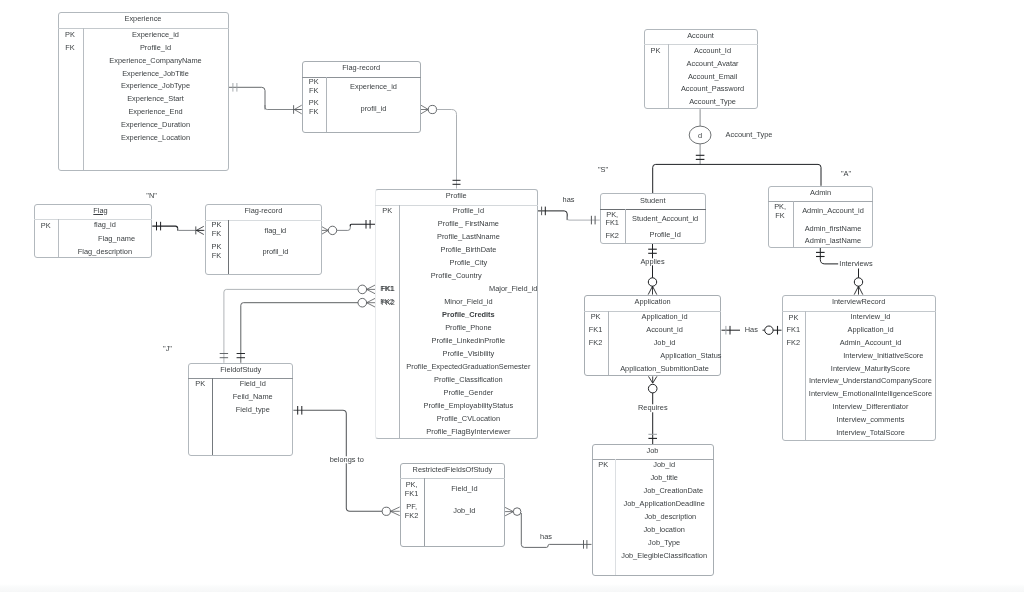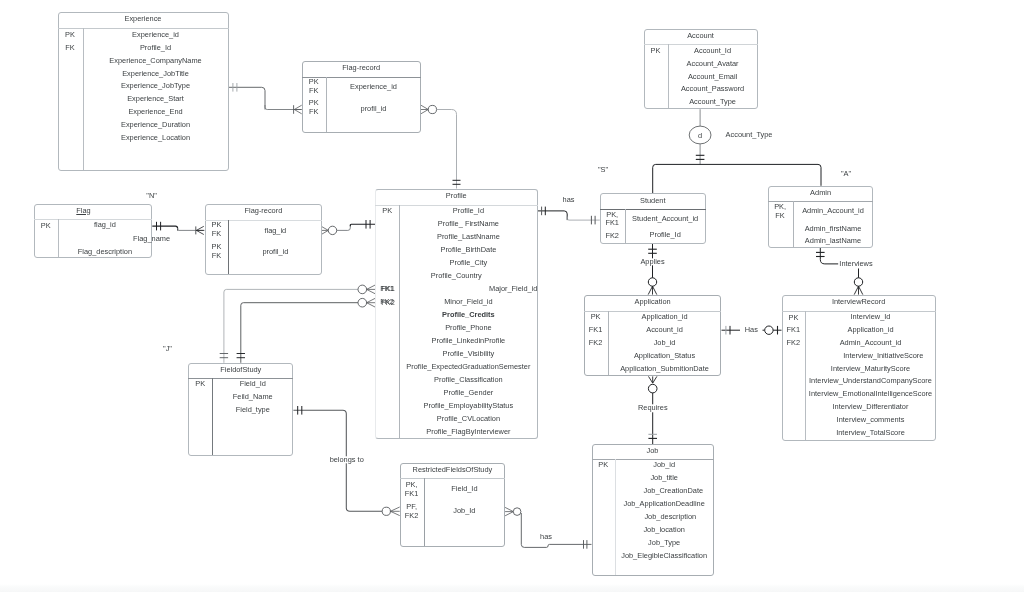--- a/index.html
+++ b/index.html
@@ -157,26 +157,26 @@
       <div class="hdr" style="left: 301.5px; width: 119.5px; top: 63.95px;">Flag-record</div>
       <div class="hdrline" style="left: 301.5px; width: 119.5px; top: 77.2px; border-top-color: rgb(141, 146, 151);"></div>
       <div class="vline" style="left: 326px; top: 77.2px; height: 54.8px; border-left-color: rgb(176, 181, 186);"></div>
       <div class="keycell" style="left: 301.5px; width: 24.5px; top: 77.95px;">PK
 FK</div>
       <div class="attrcell" style="left: 326px; width: 95px; top: 83.4px;">Experience_id</div>
       <div class="keycell" style="left: 301.5px; width: 24.5px; top: 99.45px;">PK
 FK</div>
       <div class="attrcell" style="left: 326px; width: 95px; top: 104.9px;">profil_id</div>
       <div class="ent" style="left: 33.8px; top: 204px; width: 118.5px; height: 54px; border-color: rgb(178, 184, 189);"></div>
-      <div class="hdr" style="left: 33px; width: 101px; top: 206.75px; text-decoration: underline;">Flag</div>
+      <div class="hdr" style="left: 50px; width: 101px; top: 206.75px; text-decoration: underline;">Flag</div>
       <div class="hdrline" style="left: 33.8px; width: 118.5px; top: 219.3px; border-top-color: rgb(212, 216, 219);"></div>
       <div class="vline" style="left: 57.6px; top: 219.3px; height: 37.7px; border-left-color: rgb(184, 189, 194);"></div>
       <div class="keycell" style="left: 33.8px; width: 23.8px; top: 221.5px;">PK</div>
       <div class="attrcell" style="left: 57.6px; width: 94.7px; top: 221.3px;">flag_id</div>
-      <div class="attrcell" style="left: 57.6px; width: 118px; top: 234.5px; margin-left: 35px;">Flag_name</div>
+      <div class="attrcell" style="left: 57.6px; width: 118px; top: 234.5px;">Flag_name</div>
       <div class="attrcell" style="left: 57.6px; width: 94.7px; top: 247.7px;">Flag_description</div>
       <div class="ent" style="left: 204.5px; top: 203.5px; width: 117.8px; height: 71.5px; border-color: rgb(178, 184, 189);"></div>
       <div class="hdr" style="left: 204.5px; width: 117.8px; top: 206.6px;">Flag-record</div>
       <div class="hdrline" style="left: 204.5px; width: 117.8px; top: 219.5px; border-top-color: rgb(216, 220, 223);"></div>
       <div class="vline" style="left: 228.4px; top: 219.5px; height: 54.5px; border-left-color: rgb(110, 114, 118);"></div>
       <div class="keycell" style="left: 204.5px; width: 23.9px; top: 221.25px;">PK
 FK</div>
       <div class="attrcell" style="left: 228.4px; width: 93.9px; top: 226.7px;">flag_id</div>
       <div class="keycell" style="left: 204.5px; width: 23.9px; top: 242.85px;">PK
 FK</div>
@@ -255,21 +255,21 @@
       <div class="ent" style="left: 583.6px; top: 295px; width: 137.9px; height: 80.6px; border-color: rgb(167, 173, 178);"></div>
       <div class="hdr" style="left: 583.6px; width: 137.9px; top: 298.2px;">Application</div>
       <div class="hdrline" style="left: 583.6px; width: 137.9px; top: 311.2px; border-top-color: rgb(196, 201, 205);"></div>
       <div class="vline" style="left: 607.6px; top: 311.2px; height: 63.4px; border-left-color: rgb(176, 181, 186);"></div>
       <div class="keycell" style="left: 583.6px; width: 24px; top: 313.2px;">PK</div>
       <div class="attrcell" style="left: 607.6px; width: 113.9px; top: 313px;">Application_id</div>
       <div class="keycell" style="left: 583.6px; width: 24px; top: 326.1px;">FK1</div>
       <div class="attrcell" style="left: 607.6px; width: 113.9px; top: 325.9px;">Account_id</div>
       <div class="keycell" style="left: 583.6px; width: 24px; top: 339px;">FK2</div>
       <div class="attrcell" style="left: 607.6px; width: 113.9px; top: 338.8px;">Job_id</div>
-      <div class="attrcell" style="left: 607.6px; width: 113.9px; top: 351.7px;">Application_Status</div>
+      <div class="attrcell" style="left: 607.6px; width: 113.9px; top: 351.7px; text-align: right;">Application_Status</div>
       <div class="attrcell" style="left: 607.6px; width: 113.9px; top: 364.6px;">Application_SubmitionDate</div>
       <div class="ent" style="left: 781.5px; top: 294.9px; width: 154.2px; height: 145.8px; border-color: rgb(178, 184, 189);"></div>
       <div class="hdr" style="left: 781.5px; width: 154.2px; top: 298.05px;">InterviewRecord</div>
       <div class="hdrline" style="left: 781.5px; width: 154.2px; top: 311px; border-top-color: rgb(196, 201, 205);"></div>
       <div class="vline" style="left: 805.3px; top: 311px; height: 128.7px; border-left-color: rgb(184, 189, 194);"></div>
       <div class="keycell" style="left: 781.5px; width: 23.8px; top: 313.5px;">PK</div>
       <div class="attrcell" style="left: 805.3px; width: 130.4px; top: 313.3px;">Interview_Id</div>
       <div class="keycell" style="left: 781.5px; width: 23.8px; top: 326.3px;">FK1</div>
       <div class="attrcell" style="left: 805.3px; width: 130.4px; top: 326.1px;">Application_id</div>
       <div class="keycell" style="left: 781.5px; width: 23.8px; top: 339.1px;">FK2</div>

